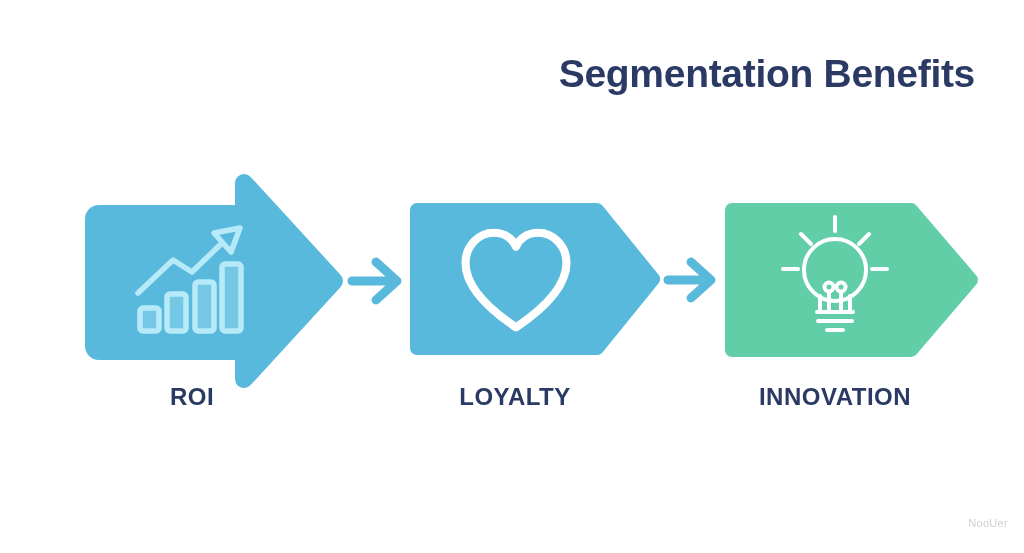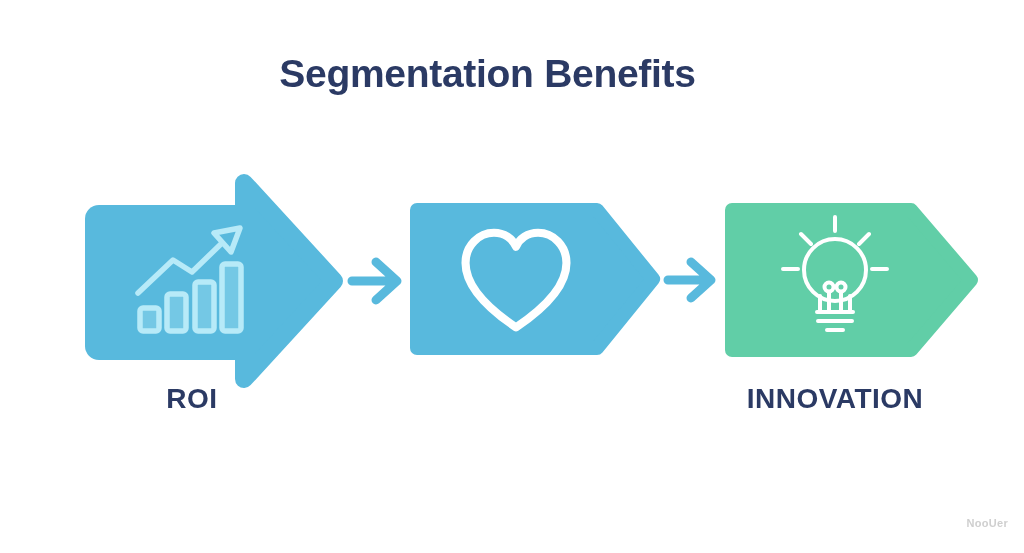--- a/index.html
+++ b/index.html
@@ -14,52 +14,51 @@
     height: 553px;
     background: #ffffff;
     overflow: hidden;
   }
   .title {
     position: absolute;
     top: 52px;
     left: 0;
     width: 975px;
     margin: 0;
-    text-align: center;
+    text-align: right;
     font-size: 39px;
     font-weight: 700;
     letter-spacing: -0.3px;
     color: #2b3a64;
   }
   .art {
     position: absolute;
     top: 0;
     left: 0;
   }
   .step-label {
     position: absolute;
     top: 383px;
     transform: translateX(-50%);
-    font-size: 28px;
+    font-size: 24px;
     font-weight: 700;
     letter-spacing: 0.5px;
     color: #2b3a64;
     white-space: nowrap;
   }
   .label-roi { left: 192px; }
   .label-loyalty { left: 515px; }
   .label-innovation { left: 835px; text-align: right; }
   .watermark {
     position: absolute;
     right: 16px;
     bottom: 24px;
     font-size: 11px;
     color: #cfcfcf;
     letter-spacing: 0.3px;
-    font-weight: bold;
   }
 </style>
 </head>
 <body>
 
 <div class="canvas">
 
   <svg class="art" width="1024" height="553" viewBox="0 0 1024 553">
 
     <g>
@@ -105,16 +104,17 @@
         <circle cx="841" cy="287" r="4.5"></circle>
         <path d="M829,292 V311 M841,292 V311"></path>
         <path d="M835,217 V231 M801,234 L811,244 M869,234 L859,244 M783,269 H798 M872,269 H887"></path>
       </g>
     </g>
   </svg>
 
   <h1 class="title">Segmentation Benefits</h1>
 
   <div class="step-label label-roi">ROI</div>
+  <div class="step-label label-loyalty">LOYALTY</div>
   <div class="step-label label-innovation">INNOVATION</div>
 
   <div class="watermark">NooUer</div>
 </div>
 
 </body></html>

